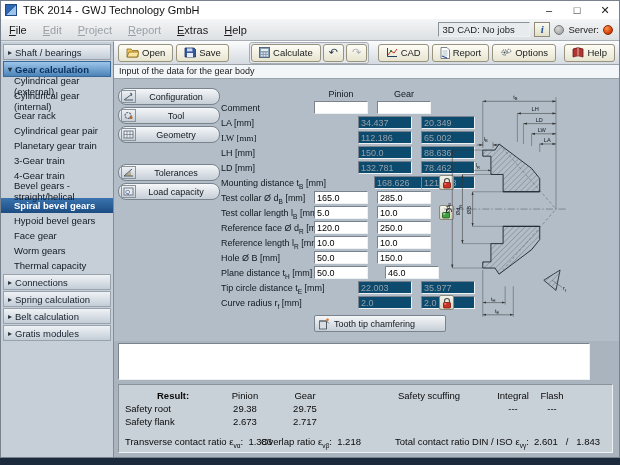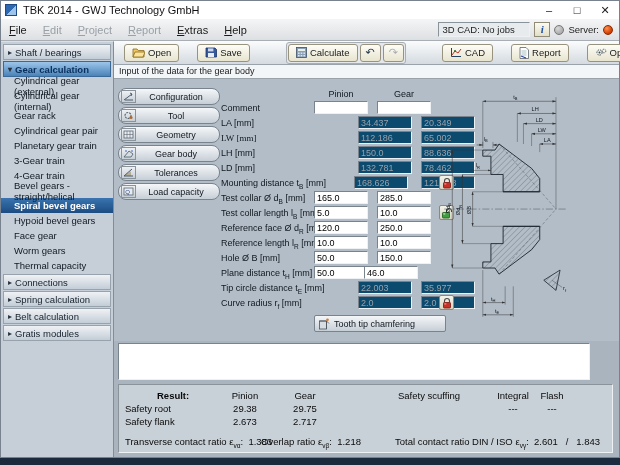--- a/index.html
+++ b/index.html
@@ -33,21 +33,21 @@
   .sidebar { width:113px; flex:0 0 auto; background:#c6cfd8; border-right:1px solid #828c96; border-top:1px solid #d8e0e8; padding-top:1px; overflow:hidden; }
   .sb-header { height:16px; margin:1px 2px 1px 2px; background:linear-gradient(#eff2f5,#c3cdd7); border:1px solid #98a2ac; display:flex; align-items:center; padding-left:4px; font-size:9.5px; color:#16202c; }
   .sb-header .tri { font-size:8px; margin-right:3px; color:#2a3440; }
   .sb-header.expanded { background:linear-gradient(#9dc5e9,#4a83b8); border-color:#3a6897; color:#0a2f5c; font-weight:bold; }
   .sb-item { height:15px; display:flex; align-items:center; padding-left:13px; font-size:9.5px; color:#101822; }
   .sb-item.selected { background:linear-gradient(#3a74b0,#1b4c82); color:#fff; font-weight:bold; }
 
   
   .content { flex:1; display:flex; flex-direction:column; min-width:0; }
 
-  .toolbar { height:24px; flex:0 0 auto; background:linear-gradient(#fbfcfd,#d4dae0); border-bottom:1px solid #9aa2aa; display:flex; align-items:center; padding:0 10px; gap:18px; }
+  .toolbar { height:24px; flex:0 0 auto; background:linear-gradient(#fbfcfd,#d4dae0); border-bottom:1px solid #9aa2aa; display:flex; align-items:center; padding:0 4px; gap:3px; }
   .tbtn { height:18px; display:flex; align-items:center; gap:3px; padding:0 7px; background:linear-gradient(#fefdf6,#e7e4cf); border:1px solid #97937e; border-radius:3px; font-size:9.5px; color:#1a1a1a; }
   .tbtn.icon-only { padding:0 5px; }
   .tbtn.disabled { color:#a8aeb4; }
   .tgroup { display:flex; gap:2px; border:1px solid #a8aeb4; border-radius:3px; padding:1px; background:#e4e8ec; }
   .tspacer { width:34px; }
   .tspacer2 { width:6px; }
 
   .infobar { height:14px; flex:0 0 auto; background:#f3f6f8; border-bottom:1px solid #9aa2aa; font-size:9px; color:#222; line-height:13px; padding-left:5px; }
 
   
@@ -247,30 +247,20 @@
         <span class="navbtn" style="top:47px;">
           <span class="nic">
               <svg width="11" height="9">
                 <rect x="1" y="1" width="9" height="7" fill="#e8ecf0" stroke="#5a6470" stroke-width="0.8"></rect>
                 <line x1="4" y1="1" x2="4" y2="8" stroke="#5a6470" stroke-width="0.6"></line>
                 <line x1="7" y1="1" x2="7" y2="8" stroke="#5a6470" stroke-width="0.6"></line>
                 <line x1="1" y1="4.5" x2="10" y2="4.5" stroke="#5a6470" stroke-width="0.6"></line>
               </svg>
             </span>
           <span class="nlabel">Geometry</span>
-        </span>
-        <span class="navbtn" style="top:66px;">
-          <span class="nic">
-              <svg width="11" height="9">
-                <path d="M1 8 L6 2 L10 5 L8 8 z" fill="#d8dde2" stroke="#4a5a6a" stroke-width="0.8"></path>
-                <circle cx="3" cy="2" r="0.8" fill="#2a5ac0"></circle>
-                <circle cx="9" cy="2" r="0.8" fill="#2a5ac0"></circle>
-              </svg>
-            </span>
-          <span class="nlabel">Gear body</span>
         </span>
         <span class="navbtn" style="top:85px;">
           <span class="nic">
               <svg width="11" height="9">
                 <path d="M1 8 L9 1 M1 8 L10 8" stroke="#4a5a6a" stroke-width="1" fill="none"></path>
                 <path d="M3 8 L3 6 M5 8 L5 5 M7 8 L7 3.5" stroke="#8a6a2a" stroke-width="0.8"></path>
               </svg>
             </span>
           <span class="nlabel">Tolerances</span>
         </span>
@@ -294,21 +284,21 @@
             <div class="frm-label" style="top: 54px; font-family: Liberation Serif, serif;"><span>LW [mm]</span><sub></sub><span></span></div>
             <input class="ffield ro" type="text" readonly="" value="112.186" style="left: 200px; top: 52px;">
             <input class="ffield ro" type="text" readonly="" value="65.002" style="left: 263px; top: 52px;">
             <div class="frm-label" style="top: 69px;"><span>LH [mm]</span><sub></sub><span></span></div>
             <input class="ffield ro" type="text" readonly="" value="150.0" style="left: 200px; top: 67px;">
             <input class="ffield ro" type="text" readonly="" value="88.636" style="left: 263px; top: 67px;">
             <div class="frm-label" style="top: 84px;"><span>LD [mm]</span><sub></sub><span></span></div>
             <input class="ffield ro" type="text" readonly="" value="132.781" style="left: 200px; top: 82px;">
             <input class="ffield ro" type="text" readonly="" value="78.462" style="left: 263px; top: 82px;">
             <div class="frm-label" style="top: 99px;"><span>Mounting distance t</span><sub>B</sub><span> [mm]</span></div>
-            <input class="ffield ro" type="text" readonly="" value="168.626" style="left: 196px; top: 97px;">
+            <input class="ffield ro" type="text" readonly="" value="168.626" style="left: 216px; top: 97px;">
             <input class="ffield ro" type="text" readonly="" value="121.328" style="left: 263px; top: 97px;">
             <span class="lockbtn" style="top: 96px;">
               <svg width="12" height="12" viewBox="0 0 12 12">
                 <path d="M3.5 5.5 V4 a2.5 2.5 0 0 1 5 0 V5.5" fill="none" stroke="#4a4a4a" stroke-width="1.1"></path>
                 <rect x="2.5" y="5.5" width="7" height="5.5" rx="0.8" fill="#c63026" stroke="#7a1410" stroke-width="0.8"></rect>
                 <rect x="3.3" y="6.3" width="2" height="1.2" fill="#ee9990"></rect>
               </svg>
             </span>
             <div class="frm-label" style="top: 114px;"><span>Test collar Ø d</span><sub>B</sub><span> [mm]</span></div>
             <input class="ffield" type="text" value="165.0" style="left: 200px; top: 112px;">
@@ -327,21 +317,21 @@
             <input class="ffield" type="text" value="120.0" style="left: 200px; top: 142px;">
             <input class="ffield" type="text" value="250.0" style="left: 263px; top: 142px;">
             <div class="frm-label" style="top: 159px;"><span>Reference length l</span><sub>R</sub><span> [mm]</span></div>
             <input class="ffield" type="text" value="10.0" style="left: 200px; top: 157px;">
             <input class="ffield" type="text" value="10.0" style="left: 263px; top: 157px;">
             <div class="frm-label" style="top: 174px;"><span>Hole Ø B [mm]</span><sub></sub><span></span></div>
             <input class="ffield" type="text" value="50.0" style="left: 200px; top: 172px;">
             <input class="ffield" type="text" value="150.0" style="left: 263px; top: 172px;">
             <div class="frm-label" style="top: 189px;"><span>Plane distance t</span><sub>H</sub><span> [mm]</span></div>
             <input class="ffield" type="text" value="50.0" style="left: 200px; top: 187px;">
-            <input class="ffield" type="text" value="46.0" style="left: 250px; top: 187px;">
+            <input class="ffield" type="text" value="46.0" style="left: 271px; top: 187px;">
             <div class="frm-label" style="top: 204px;"><span>Tip circle distance t</span><sub>E</sub><span> [mm]</span></div>
             <input class="ffield ro" type="text" readonly="" value="22.003" style="left: 200px; top: 202px;">
             <input class="ffield ro" type="text" readonly="" value="35.977" style="left: 263px; top: 202px;">
             <div class="frm-label" style="top: 219px;"><span>Curve radius r</span><sub>f</sub><span> [mm]</span></div>
             <input class="ffield ro" type="text" readonly="" value="2.0" style="left: 200px; top: 217px;">
             <input class="ffield ro" type="text" readonly="" value="2.0" style="left: 263px; top: 217px;">
             <span class="lockbtn" style="top: 216px;">
               <svg width="12" height="12" viewBox="0 0 12 12">
                 <path d="M3.5 5.5 V4 a2.5 2.5 0 0 1 5 0 V5.5" fill="none" stroke="#4a4a4a" stroke-width="1.1"></path>
                 <rect x="2.5" y="5.5" width="7" height="5.5" rx="0.8" fill="#c63026" stroke="#7a1410" stroke-width="0.8"></rect>

